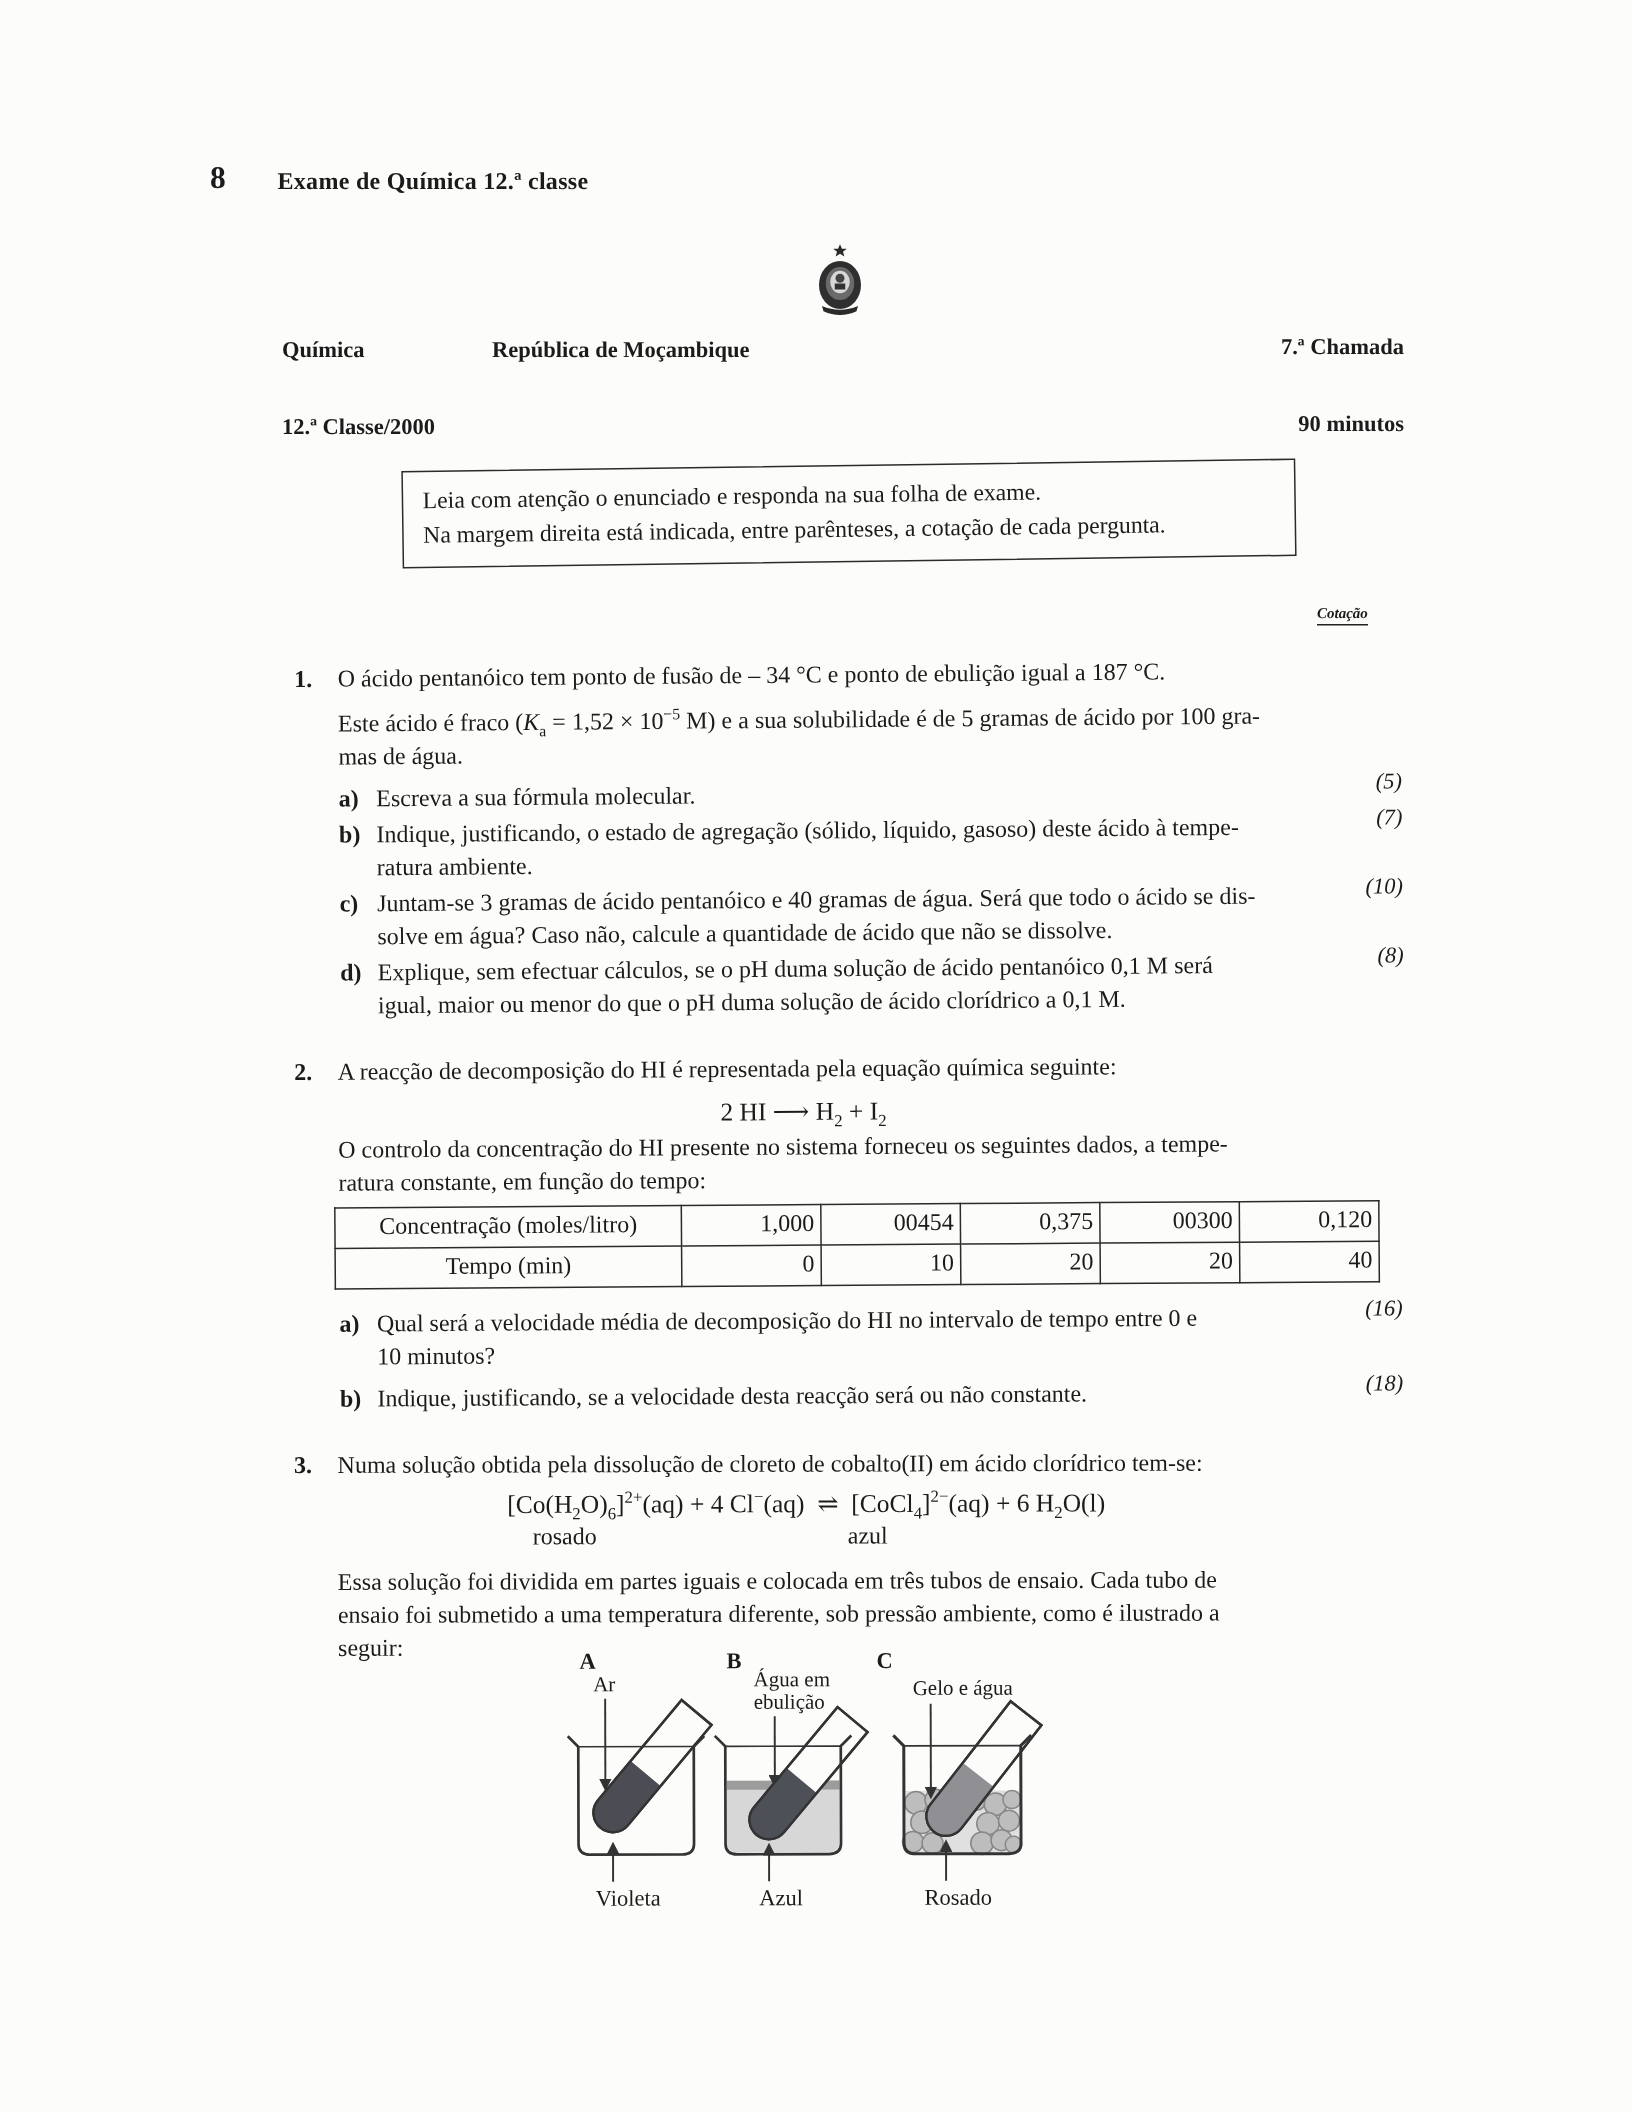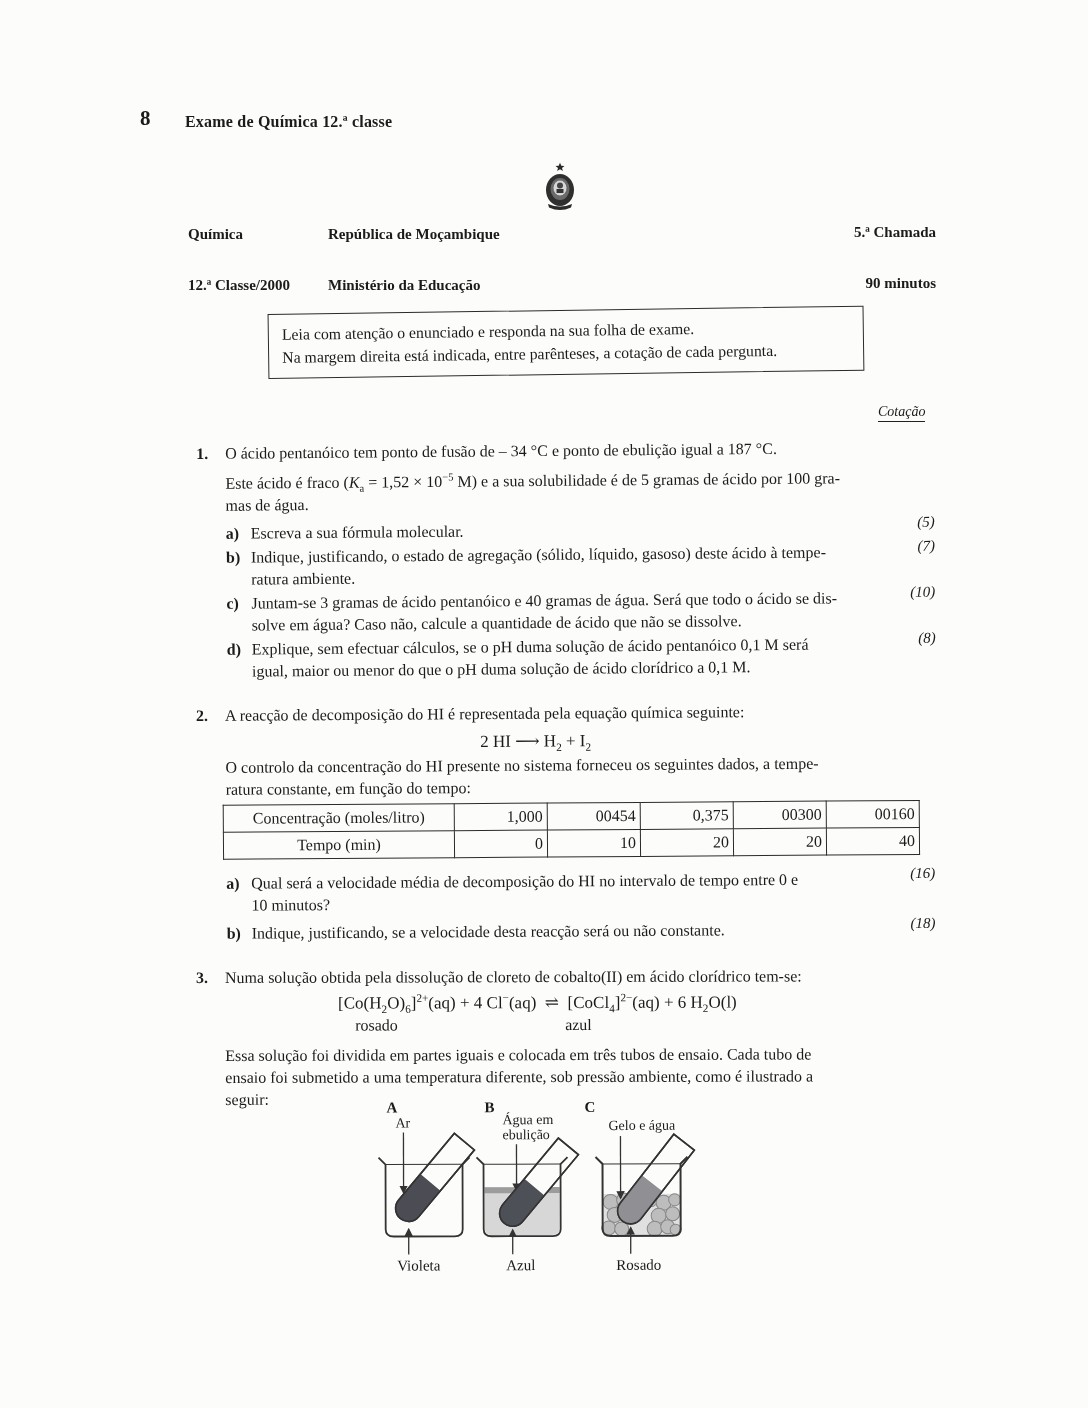--- a/index.html
+++ b/index.html
@@ -21,21 +21,21 @@
   .hdr-line + .hdr-line{margin-top:27px;}
   
   .notice{
     position:absolute;left:268px;top:314px;width:596px;box-sizing:border-box;
     border:1.7px solid #2b2b2b;padding:8px 12px 9px 13px;
     font-size:15.8px;line-height:23px;transform:rotate(-0.8deg);transform-origin:left center;
     white-space:nowrap;background:#fcfcfa;
   }
   
   .marks-header{
-    position:absolute;left:878px;top:404px;font-size:14px;font-weight:normal;font-style:italic;
+    position:absolute;left:878px;top:404px;font-size:10px;font-weight:bold;font-style:italic;
     border-bottom:1.6px solid #222;padding-bottom:1px;
   }
   
   .questions{position:absolute;left:196px;top:443px;width:740px;font-size:16px;line-height:22px;}
   .q{position:relative;}
   .q1{transform:rotate(-0.5deg);transform-origin:left top;}
   .q2{transform:rotate(-0.4deg);transform-origin:left top;margin-top:22px;}
   .q3{transform:rotate(-0.15deg);transform-origin:left top;margin-top:22px;}
   .qnum{position:absolute;left:0;top:0;font-weight:bold;}
   .qtext{margin-left:29px;padding-right:84px;}
@@ -83,24 +83,23 @@
       <path d="M8,44 Q20,49 32,44 L31,47.5 Q20,52.5 9,47.5 Z" fill="#2a2a2a"></path>
     </svg>
   </div>
 
   <div class="hdr-left">
     <div class="hdr-line">Química</div>
     <div class="hdr-line">12.ª Classe/2000</div>
   </div>
   <div class="hdr-center">
     <div class="hdr-line">República de Moçambique</div>
-    <div class="hdr-line">Ministério da Educação</div>
   </div>
   <div class="hdr-right">
-    <div class="hdr-line">5.ª Chamada</div>
+    <div class="hdr-line">7.ª Chamada</div>
     <div class="hdr-line">90 minutos</div>
   </div>
 
   <div class="notice">
     <span class="l">Leia com atenção o enunciado e responda na sua folha de exame.</span>
     <span class="l">Na margem direita está indicada, entre parênteses, a cotação de cada pergunta.</span>
   </div>
 
   <div class="marks-header">Cotação</div>
 
@@ -150,21 +149,21 @@
         <span class="l">ratura constante, em função do tempo:</span>
       </div>
       <table class="data-table">
         <tbody>
           <tr>
             <td class="c0">Concentração (moles/litro)</td>
             <td class="cv">1,000</td>
             <td class="cv">00454</td>
             <td class="cv">0,375</td>
             <td class="cv">00300</td>
-            <td class="cv">00160</td>
+            <td class="cv">0,120</td>
           </tr>
           <tr>
             <td class="c0">Tempo (min)</td>
             <td class="cv">0</td>
             <td class="cv">10</td>
             <td class="cv">20</td>
             <td class="cv">20</td>
             <td class="cv">40</td>
           </tr>
         </tbody>

